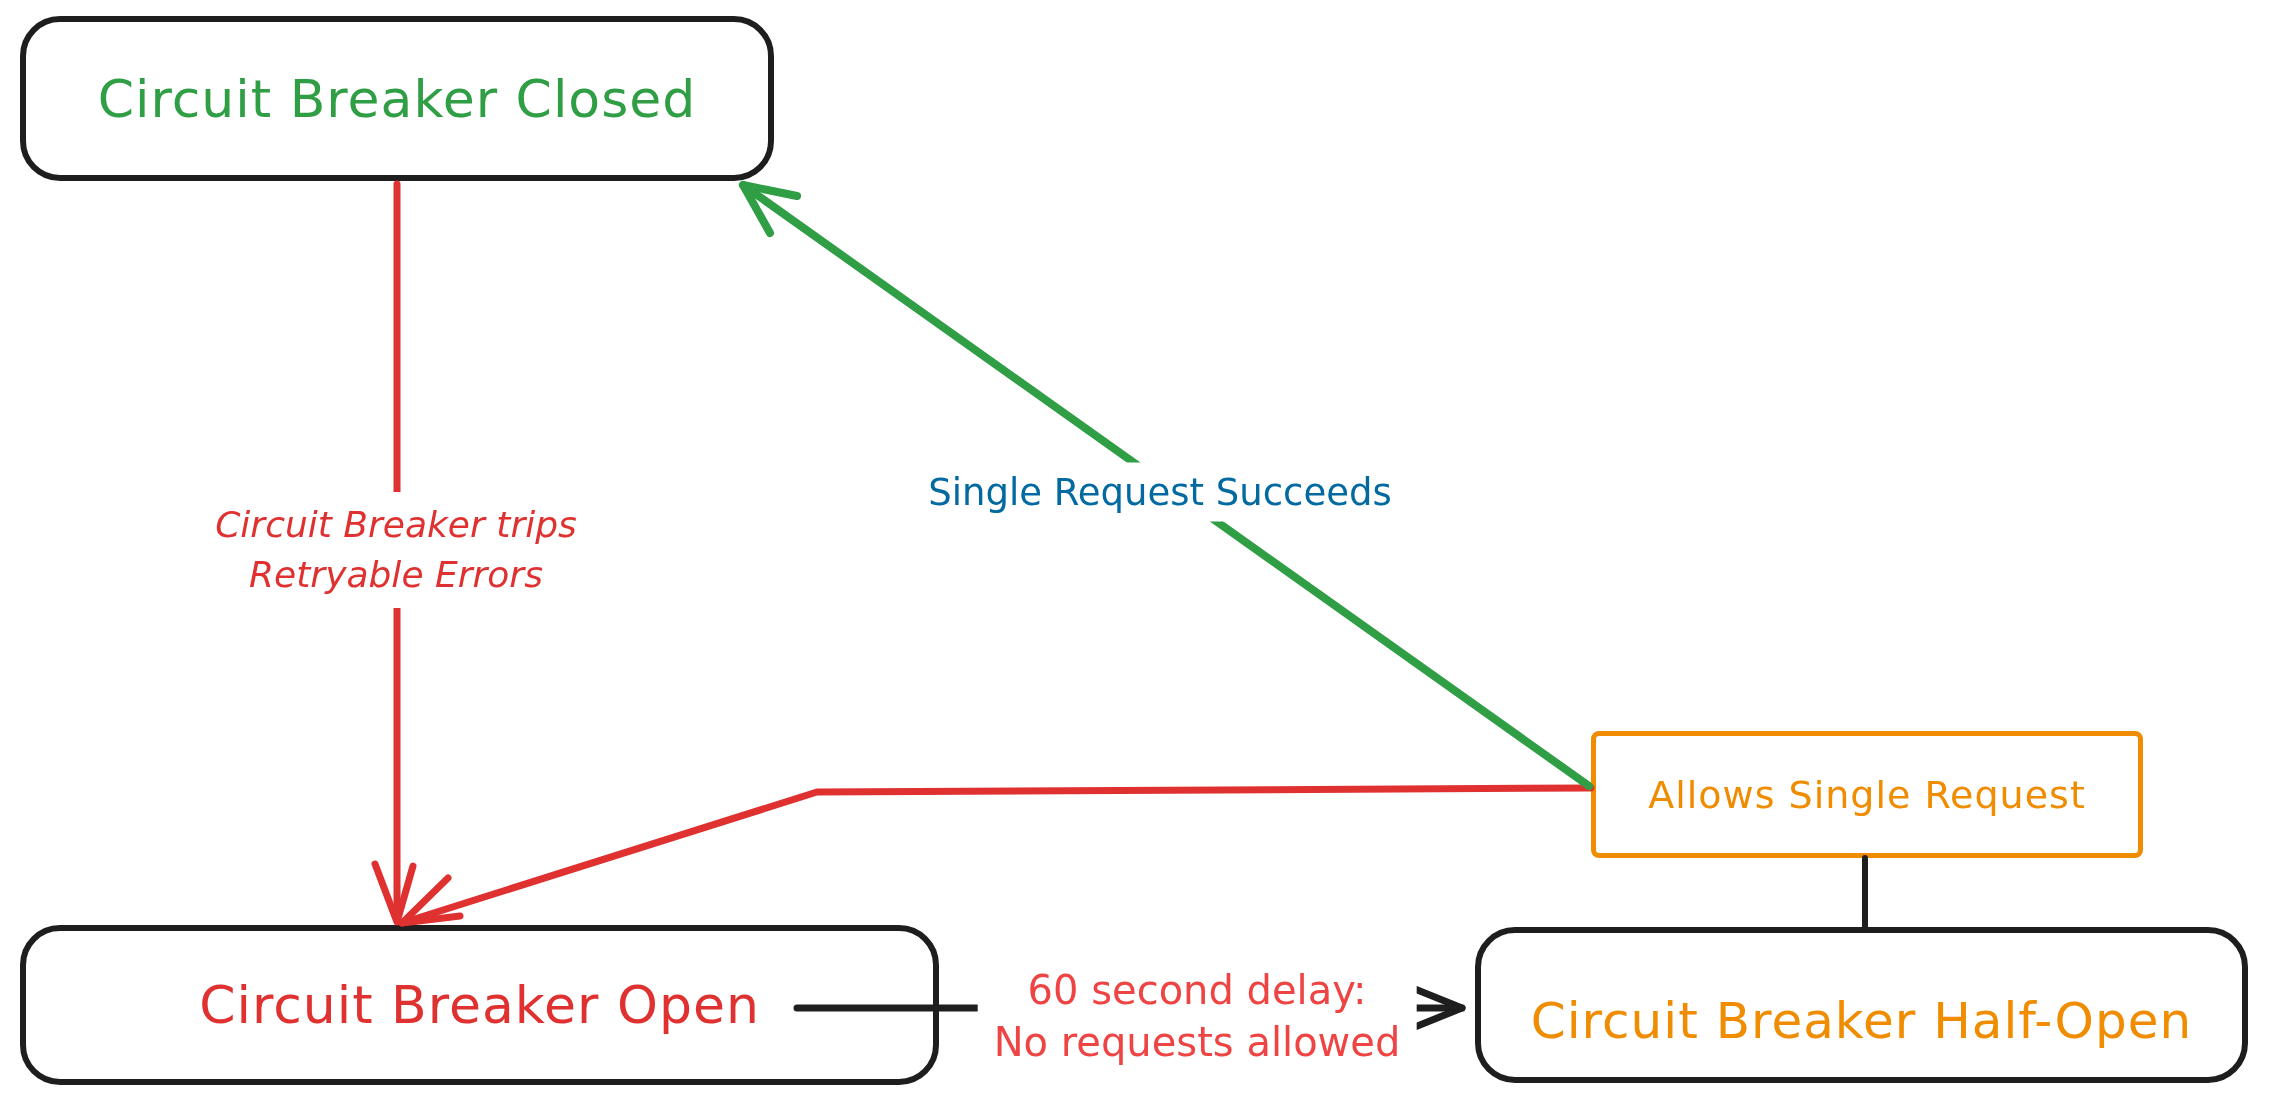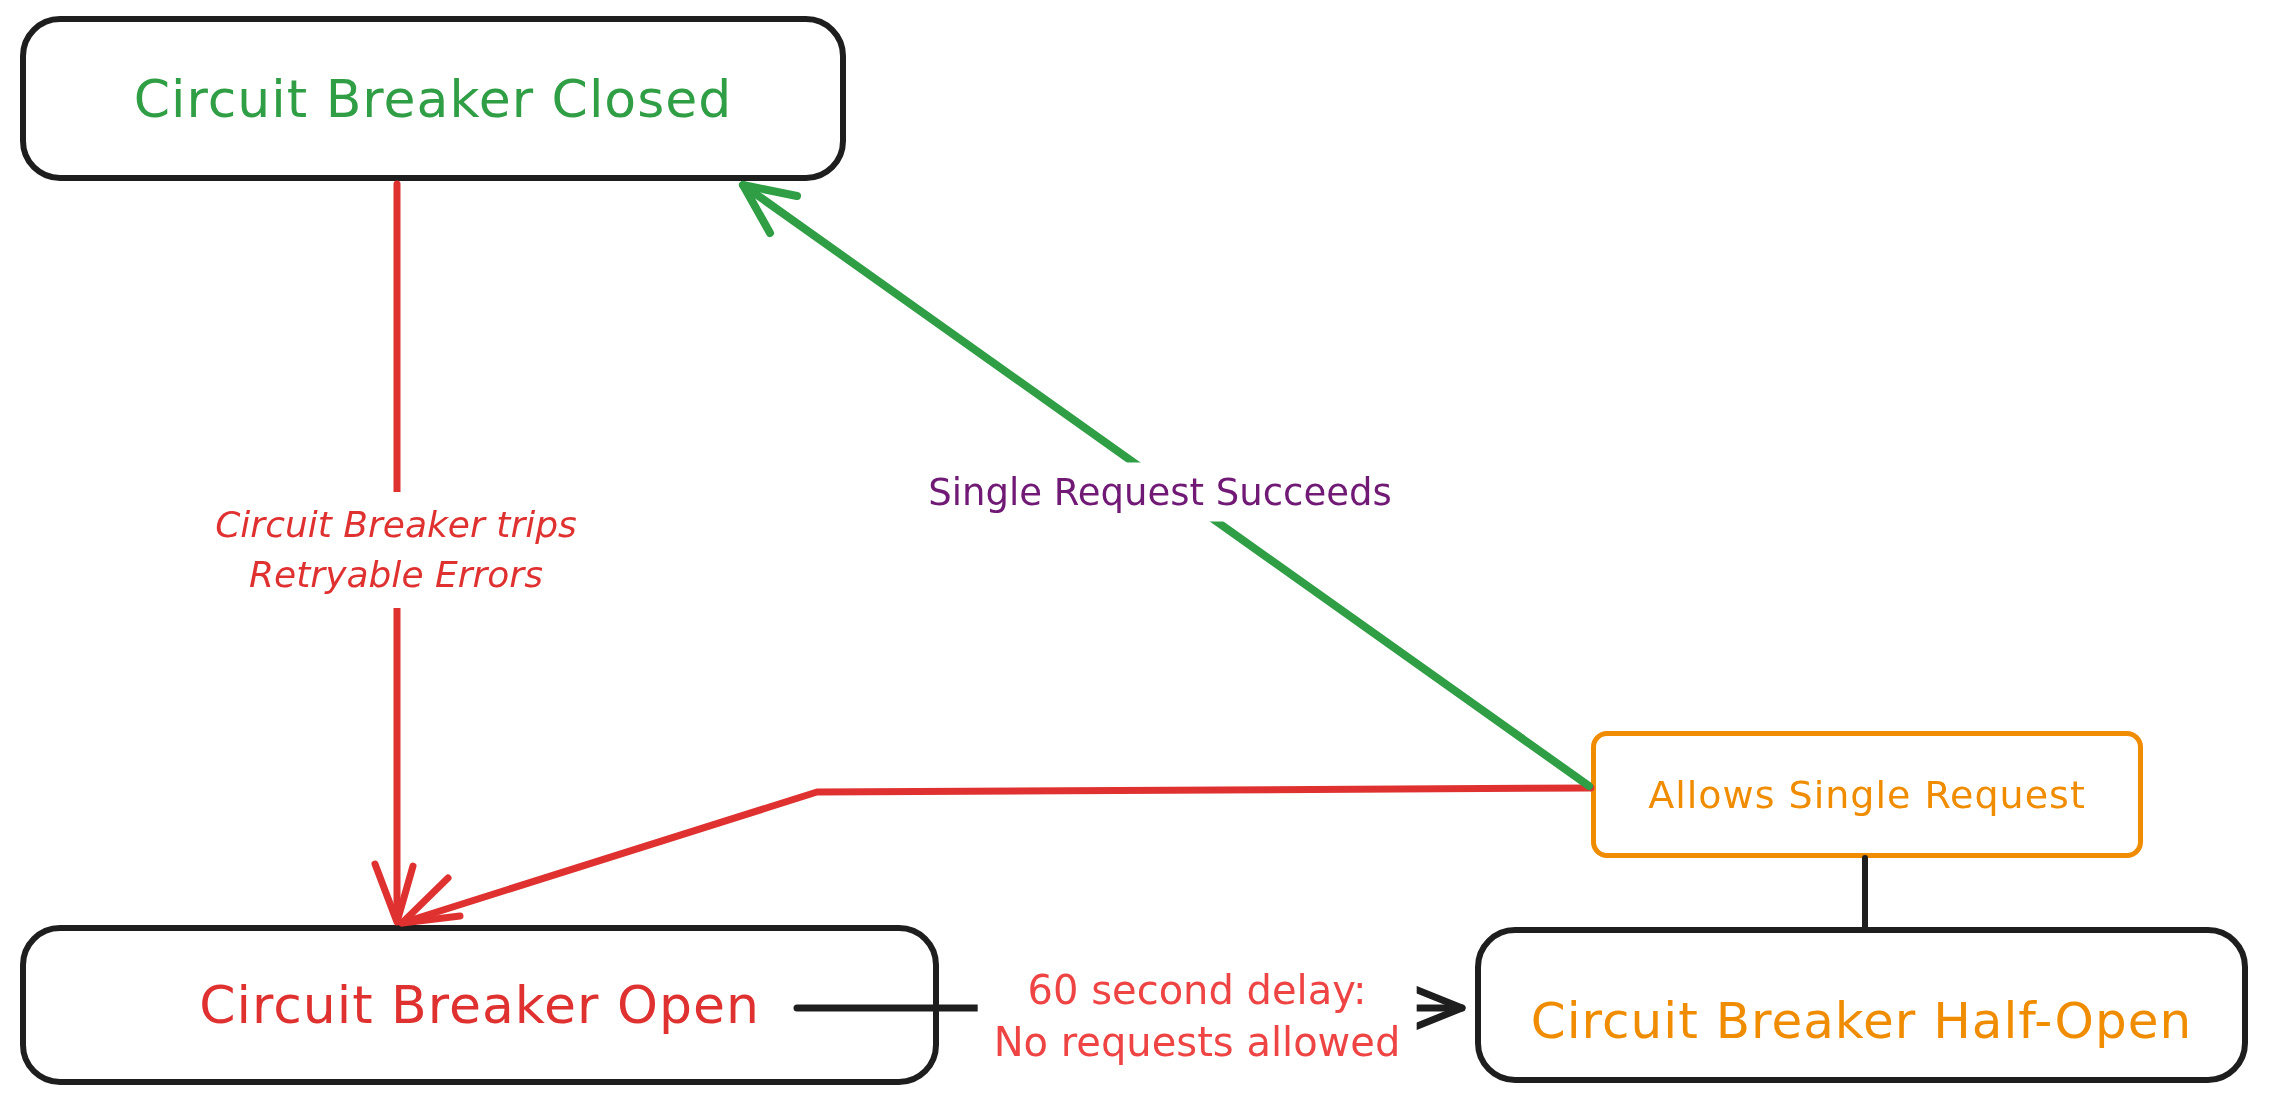--- a/index.html
+++ b/index.html
@@ -21,27 +21,27 @@
     align-items: center;
     justify-content: center;
     box-sizing: border-box;
     z-index: 1;
   }
   .node .node-label {
     font-size: 52px;
     letter-spacing: 1px;
     white-space: nowrap;
   }
-  .node-closed   { left: 20px;   top: 16px;  width: 826px; height: 165px; }
+  .node-closed   { left: 20px;   top: 16px;  width: 754px; height: 165px; }
   .node-open     { left: 20px;   top: 925px; width: 919px; height: 160px; }
   .node-halfopen { left: 1475px; top: 927px; width: 773px; height: 156px; }
   .node-halfopen .node-label { font-size: 50px; margin-top: 32px; }
   .node-allows {
     left: 1591px; top: 731px; width: 552px; height: 127px;
-    border-width: 5px; border-radius: 16px;
+    border-width: 5px; border-radius: 8px;
   }
   .node-allows .node-label { font-size: 38px; }
 
   
   svg.wires {
     position: absolute;
     left: 0; top: 0;
     z-index: 2;
     pointer-events: none;
   }
@@ -103,21 +103,21 @@
     <path d="M1400,983 L1462,1008 L1400,1033" stroke-width="7" stroke="#1e1e1e"></path>
 
     <path d="M1865,858 L1865,927" stroke-width="6" stroke="#1e1e1e"></path>
   </svg>
 
   <div class="edge-label label-trip" style="color: rgb(224, 49, 49);">
     <span class="line">Circuit Breaker trips</span>
     <span class="line">Retryable Errors</span>
   </div>
 
-  <div class="edge-label label-succeed" style="color: #701a75;">Single Request Succeeds</div>
+  <div class="edge-label label-succeed" style="color: #0369a1;">Single Request Succeeds</div>
 
 
   <div class="edge-label label-delay" style="color: #ef4444;">
     <span class="line">60 second delay:</span>
     <span class="line">No requests allowed</span>
   </div>
 
 </div>
 
 </body></html>

